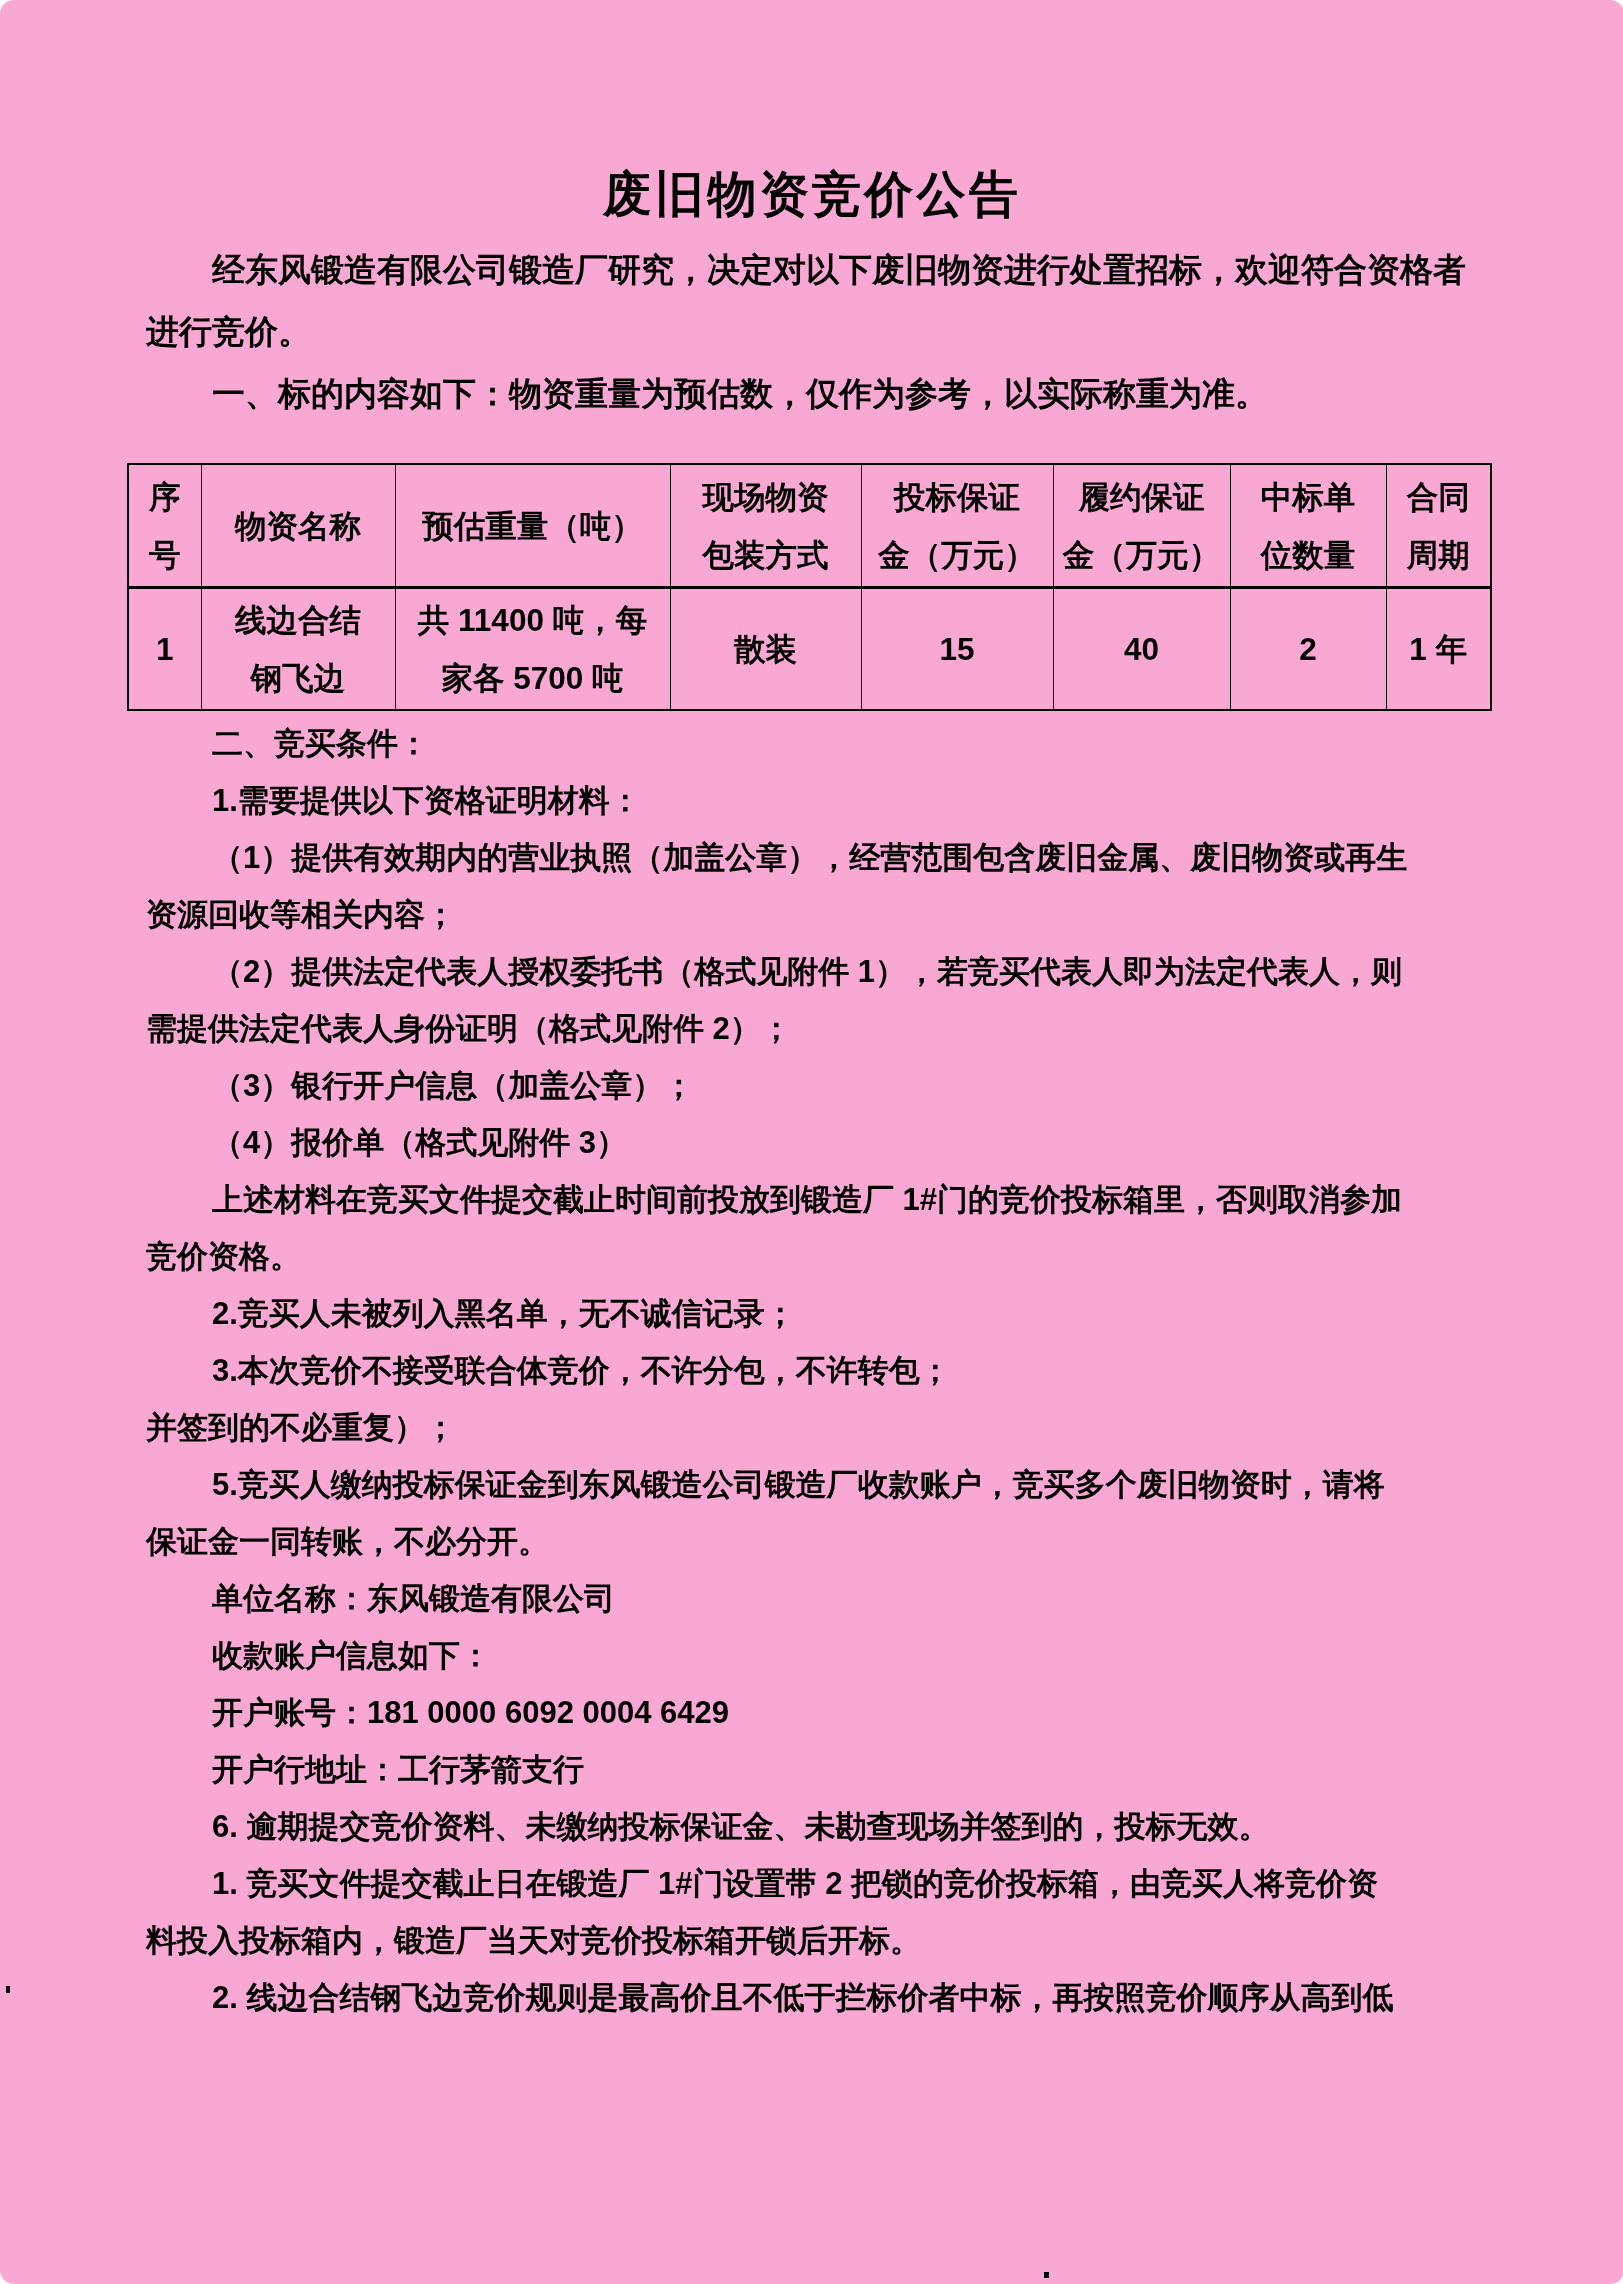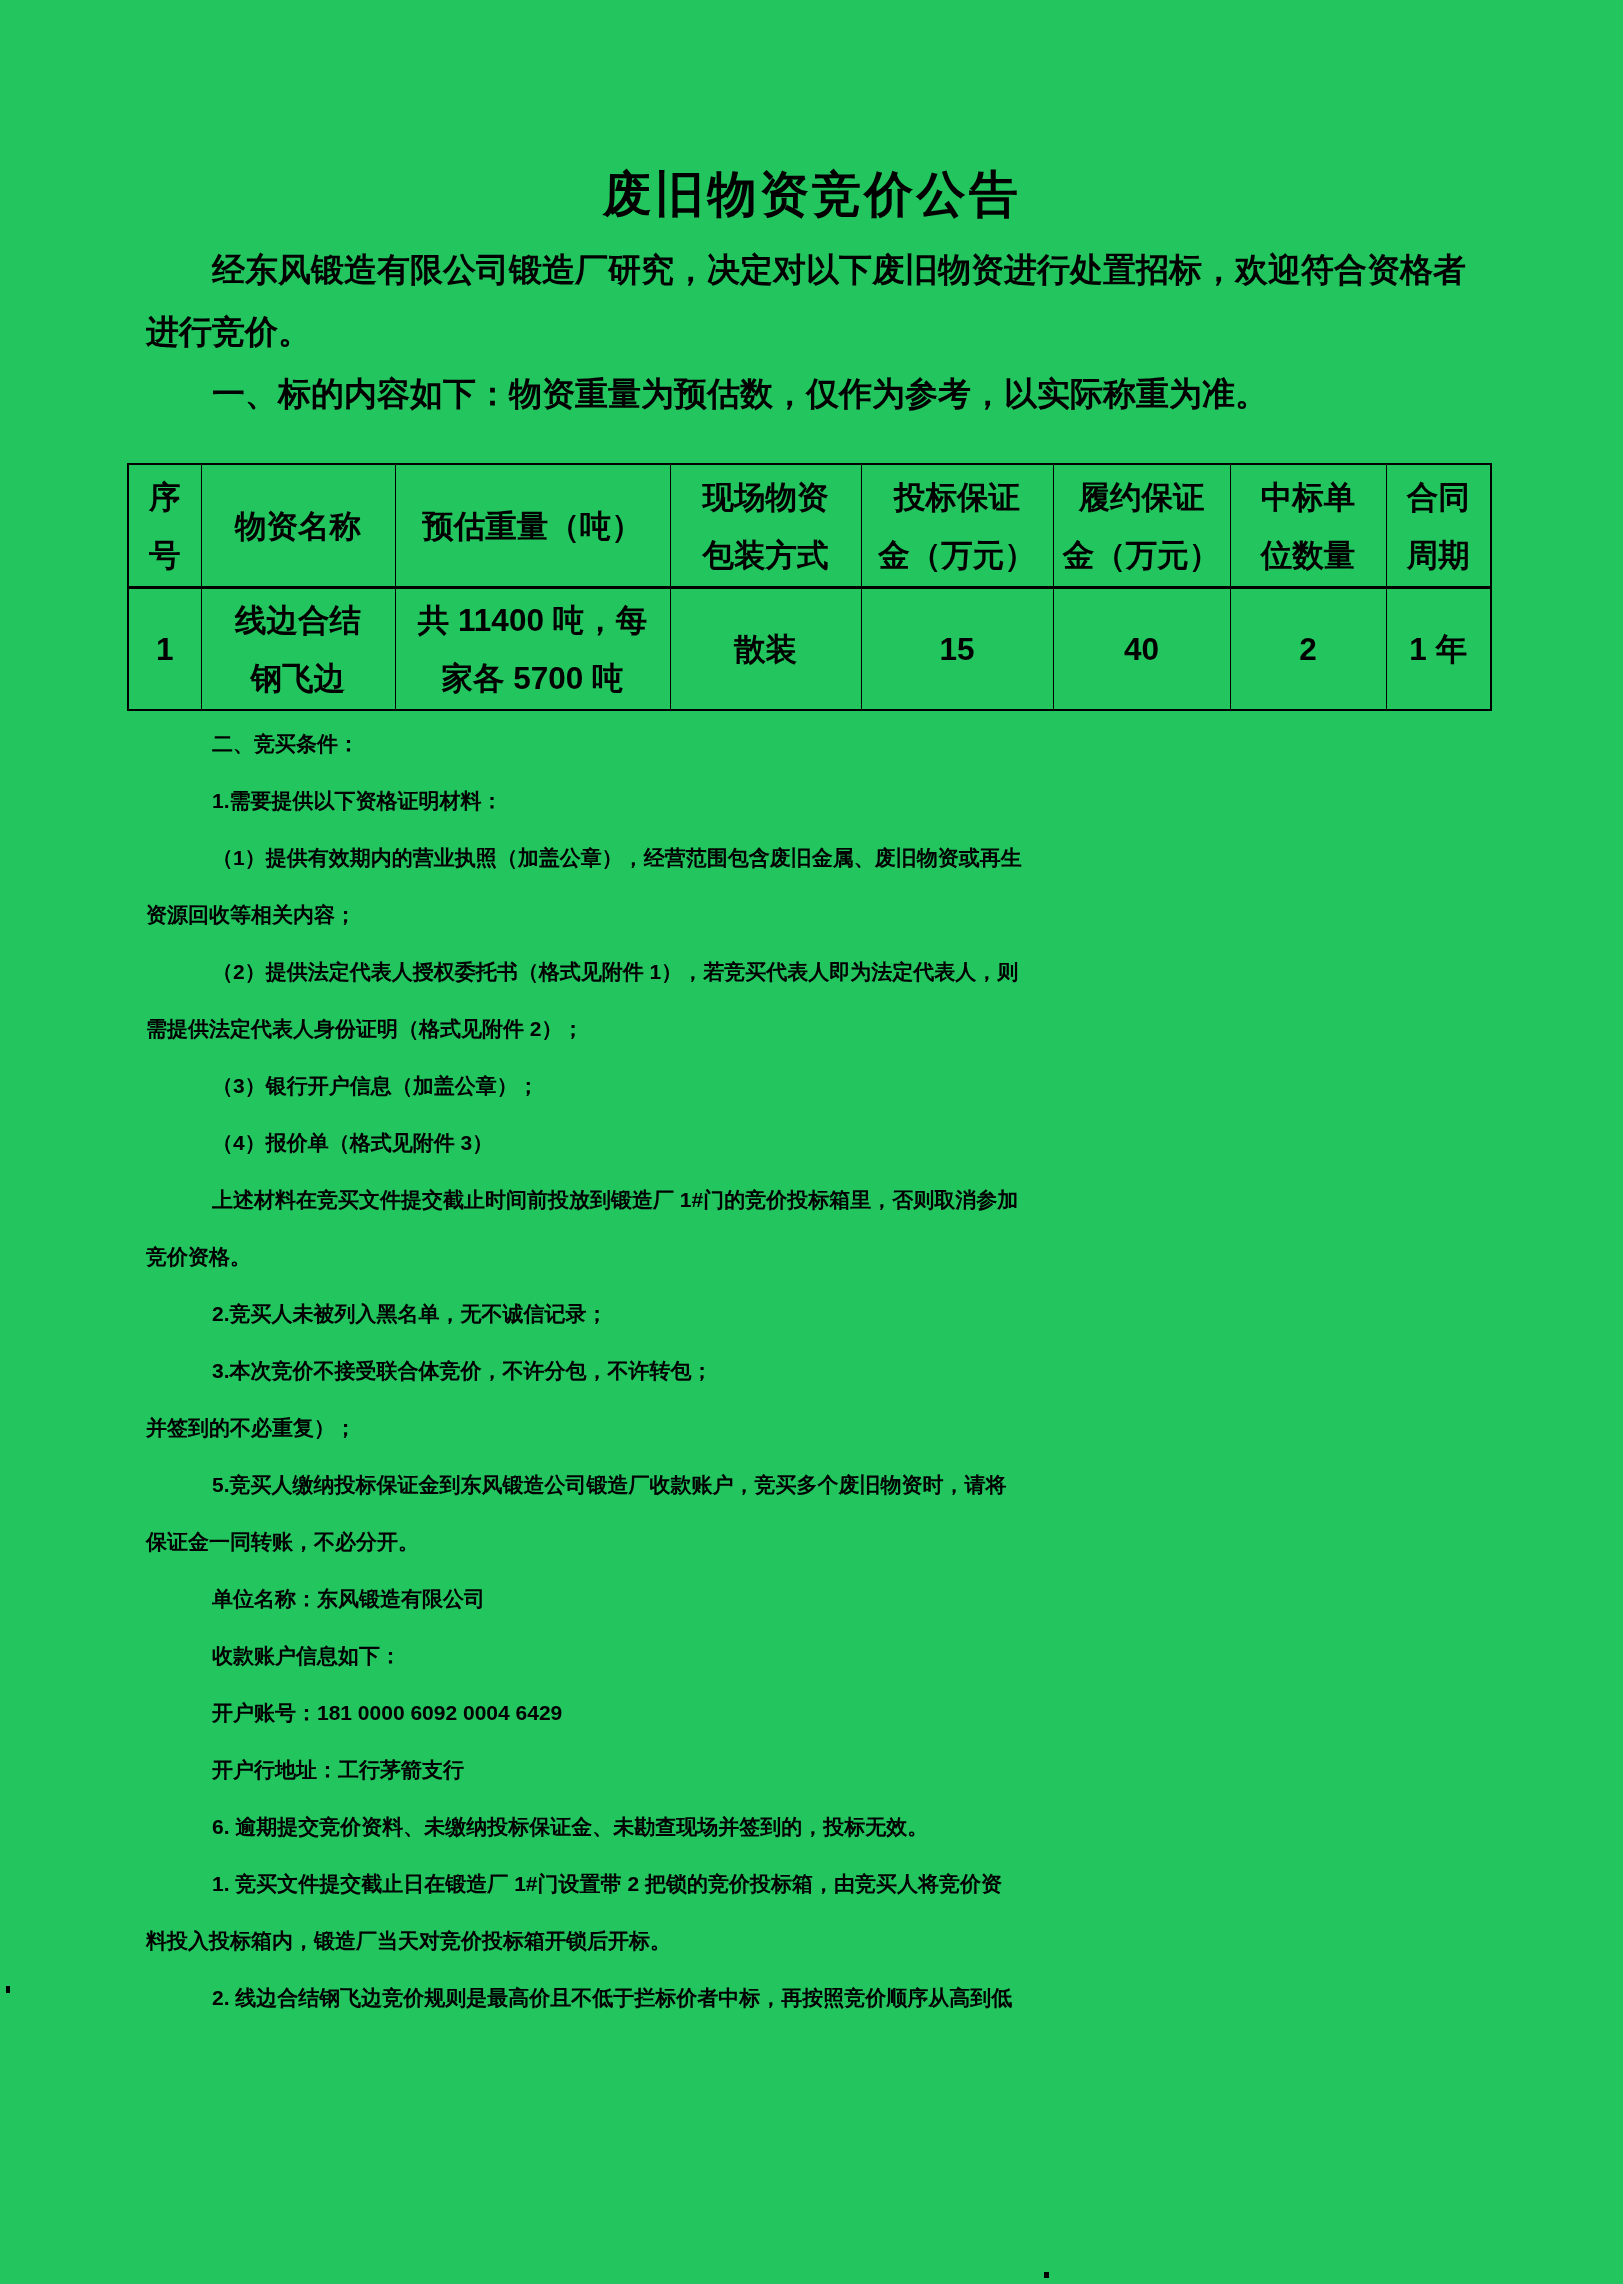--- a/index.html
+++ b/index.html
@@ -2,34 +2,34 @@
 <html style="font-size:10.5px"><head>
 <meta charset="utf-8">
 <style>
   html,body{margin:0;padding:0;}
   body{
     width:1624px;height:2284px;position:relative;
     background:#ffffff;color:#000000;
     font-family:"Liberation Sans","DejaVu Sans",sans-serif;
     font-weight:bold;overflow:hidden;
   }
-  .page{position:absolute;inset:0;background:#22c55e;}
+  .page{position:absolute;inset:0;background:#f9a8d4;border-radius:14px;}
   .doc-title{
     position:absolute;top:163px;left:0;width:1624px;height:63px;
     line-height:63px;text-align:center;font-size:49px;letter-spacing:3.3px;
     white-space:nowrap;
   }
   .intro-block{
     position:absolute;left:146px;top:239px;width:1344px;
     font-size:33px;
   }
   .intro-block .line{height:62px;line-height:62px;white-space:nowrap;}
   .body-block{
     position:absolute;left:146px;top:715px;width:1344px;
-    font-size:21px;
+    font-size:31px;
   }
   .body-block .line{height:57px;line-height:57px;white-space:nowrap;}
   .indent{padding-left:66px;}
   table.materials{
     position:absolute;left:127px;top:463px;width:1362px;
     border-collapse:collapse;table-layout:fixed;
     font-size:31.5px;
   }
   table.materials td{
     border:1.3px solid #000;text-align:center;vertical-align:middle;

